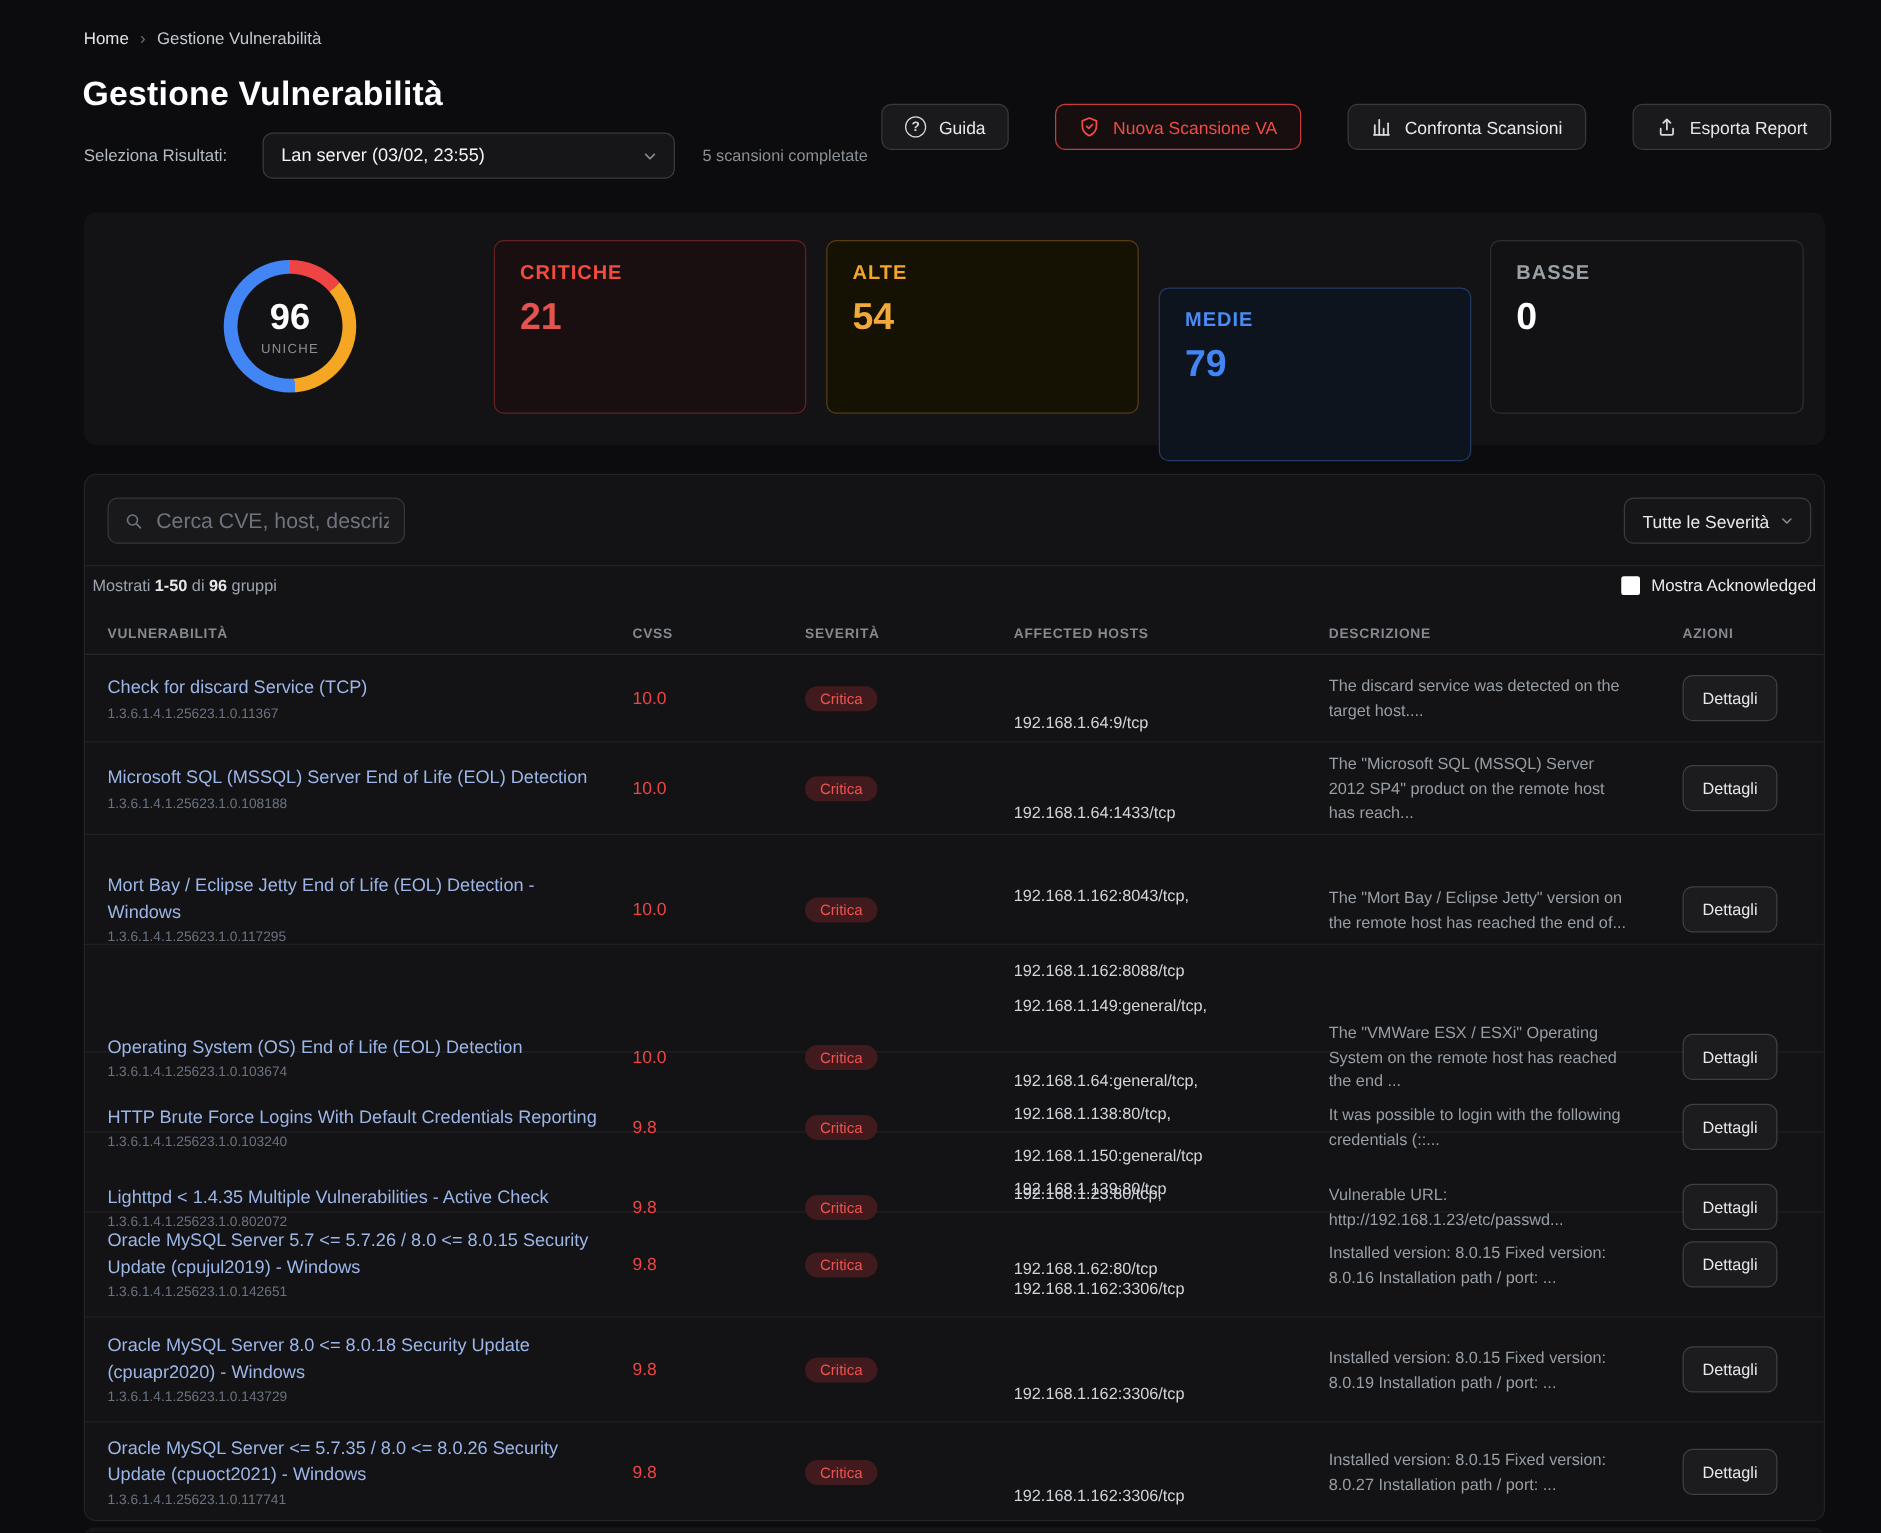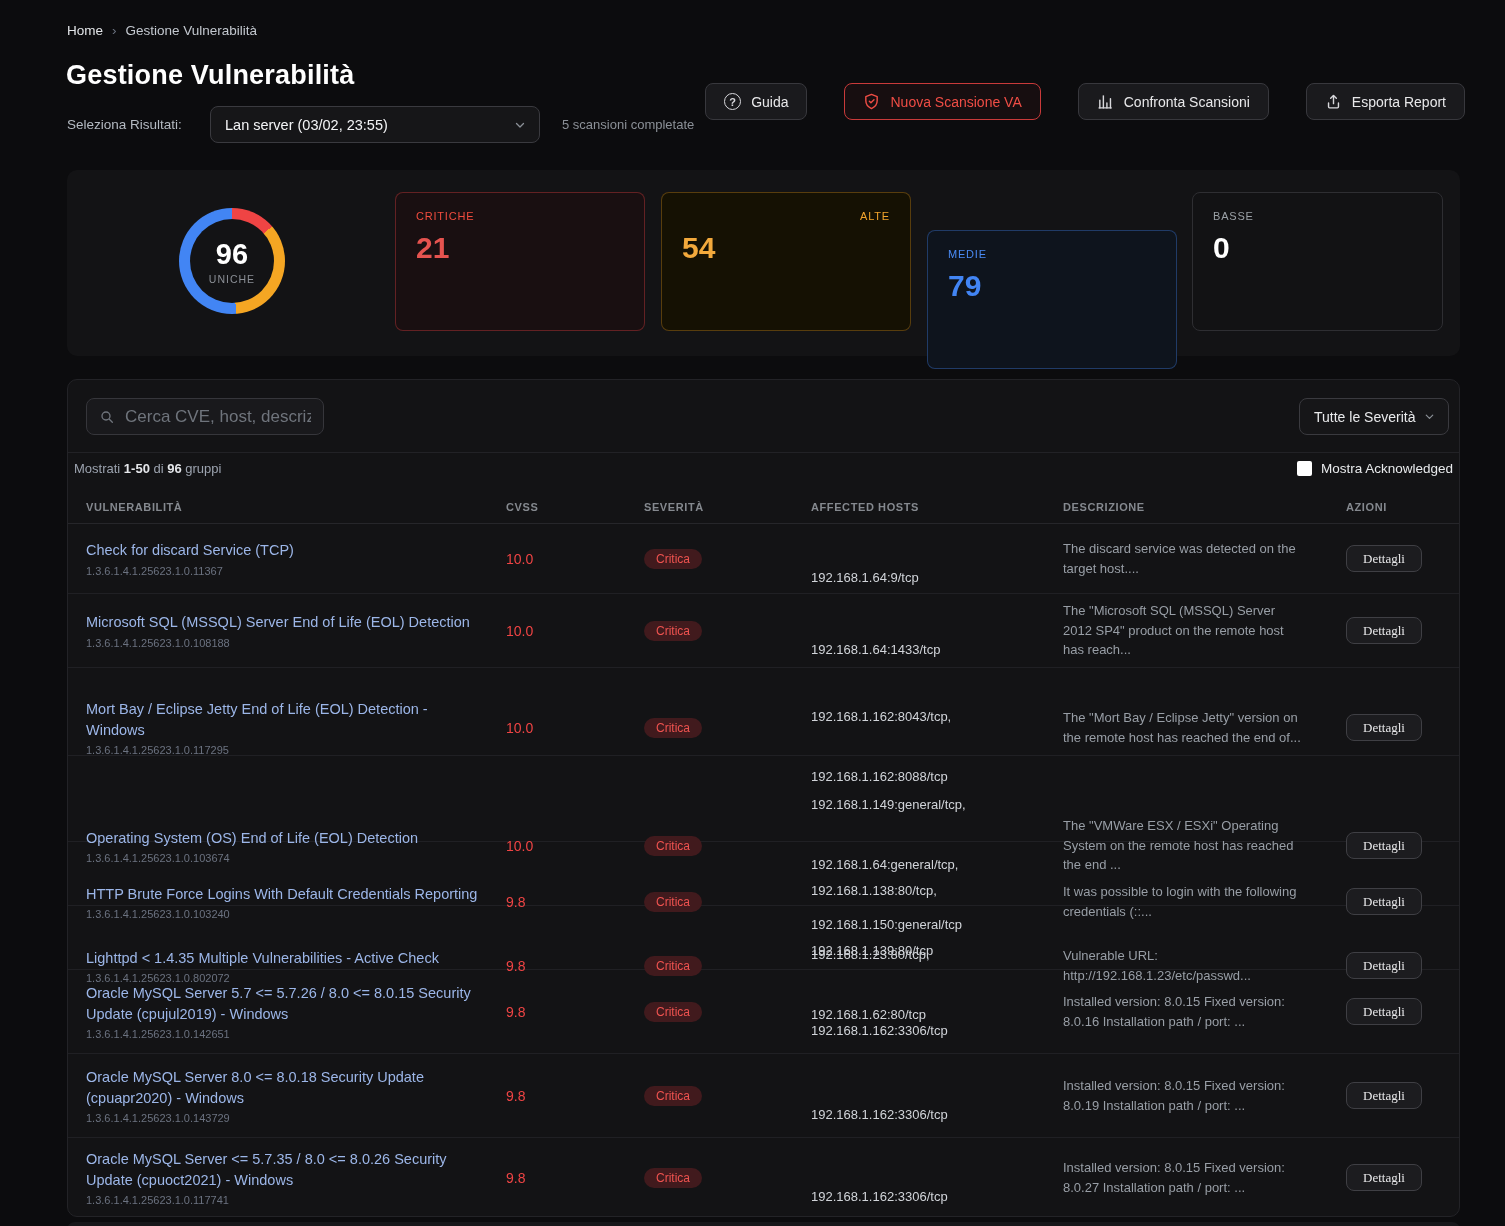--- a/index.html
+++ b/index.html
@@ -30,26 +30,26 @@
   .select { display:flex; align-items:center; justify-content:space-between; width:330px; height:37px; background:#161618; border:1px solid #3a3a3f; border-radius:8px; padding:0 12px 0 14px; font-size:14.5px; font-weight:500; color:#f3f4f6; cursor:pointer;text-align:right; }
   .selector-status { margin-left:22px; font-size:13px; color:#8b9097; }
 
   
   .stats-panel { position:absolute; left:67px; top:170px; width:1393px; height:186px; background:#131315; border-radius:10px; }
   .donut { position:absolute; left:112px; top:38px; width:106px; height:106px; border-radius:50%; }
   .donut-hole { position:absolute; inset:11px; background:#131315; border-radius:50%; display:flex; flex-direction:column; align-items:center; justify-content:center; }
   .donut-value { font-size:29px; font-weight:700; color:#ffffff; }
   .donut-label { margin-top:2px; font-size:10.5px; letter-spacing:1px; color:#8b8f96; }
   .stat-card { position:absolute; top:22px; width:250px; height:139px; border-radius:8px; padding:17px 20px; }
-  .stat-label { font-size:11px; font-weight:400; letter-spacing:.8px; }
+  .stat-label { font-size:16px; font-weight:700; letter-spacing:.8px; }
   .stat-value { margin-top:9px; font-size:30px; font-weight:600; }
   .card-crit { left:328px; background:#190f11; border:1px solid rgba(239,68,68,.35); }
   .card-crit .stat-label { color:#f14c3e; } .card-crit .stat-value { color:#e5534f; }
   .card-high { left:594px; background:#151103; border:1px solid rgba(245,166,35,.3); }
-  .card-high .stat-label { color:#f2a42c;text-align:right; } .card-high .stat-value { color:#f2a93c; }
+  .card-high .stat-label { color:#f2a42c; } .card-high .stat-value { color:#f2a93c; }
   .card-med { left:860px; background:#0e141d; border:1px solid rgba(66,133,244,.35);margin-top:38px; }
   .card-med .stat-label { color:#4a8bf5; } .card-med .stat-value { color:#4285f4; }
   .card-low { left:1125px; width:251px; background:#121214; border:1px solid #2e2e32; }
   .card-low .stat-label { color:#9aa0a6; } .card-low .stat-value { color:#ffffff; }
 
   
   .table-panel { position:absolute; left:67px; top:379px; width:1393px; height:838px; background:#131315; border:1px solid #232327; border-radius:10px; overflow:hidden; }
   .search-box { position:absolute; left:18px; top:18px; width:238px; height:37px; background:#19191c; border:1px solid #36363b; border-radius:8px; display:flex; align-items:center; padding:0 12px; gap:10px; }
   .search-box input { background:transparent; border:none; outline:none; color:#e5e7eb; font-size:17px; width:100%; font-family:"Liberation Sans","DejaVu Sans",sans-serif; }
   .search-box input::placeholder { color:#6f747c; }
@@ -66,21 +66,21 @@
 
   .rows { position:absolute; left:0; right:0; top:144px; }
   .trow { display:grid; grid-template-columns:420px 138px 167px 252px 283px 1fr; align-items:center; padding-left:18px; border-bottom:1px solid #202024; }
   .cell { min-width:0; }
   .vlink { display:block; font-size:14.5px; font-weight:500; color:#9cb6e8; text-decoration:none; line-height:1.45; padding-right:22px; cursor:pointer; }
   .oid { margin-top:3px; font-size:11px; color:#6b7280; }
   .cvss { font-size:14px; font-weight:500; color:#ef4444; }
   .badge { display:inline-block; padding:3px 12px; background:#411a1d; border-radius:11px; font-size:12px; font-weight:500; color:#ef5350; }
   .host-line { font-size:13px; color:#d1d4d9; line-height:1.6;margin-top:39px; }
   .desc { font-size:13px; color:#989ea6; line-height:1.5; padding-right:42px; }
-  .details-btn { width:76px; height:27px; background:#1c1c1f; border:1px solid #3f3f44; border-radius:8px; color:#e8e8ea; font-size:13px; cursor:pointer; font-family:Liberation Serif, serif; }
+  .details-btn { width:76px; height:37px; background:#1c1c1f; border:1px solid #3f3f44; border-radius:8px; color:#e8e8ea; font-size:13px; cursor:pointer; font-family:Liberation Sans, sans-serif; }
 
   .footer-sliver { position:absolute; left:67px; top:1222px; width:1393px; height:12px; background:#17171a; border-radius:8px 8px 0 0; }
 
   svg { display:block; }
 </style>
 </head>
 <body>
 
 <div class="screen">
 

